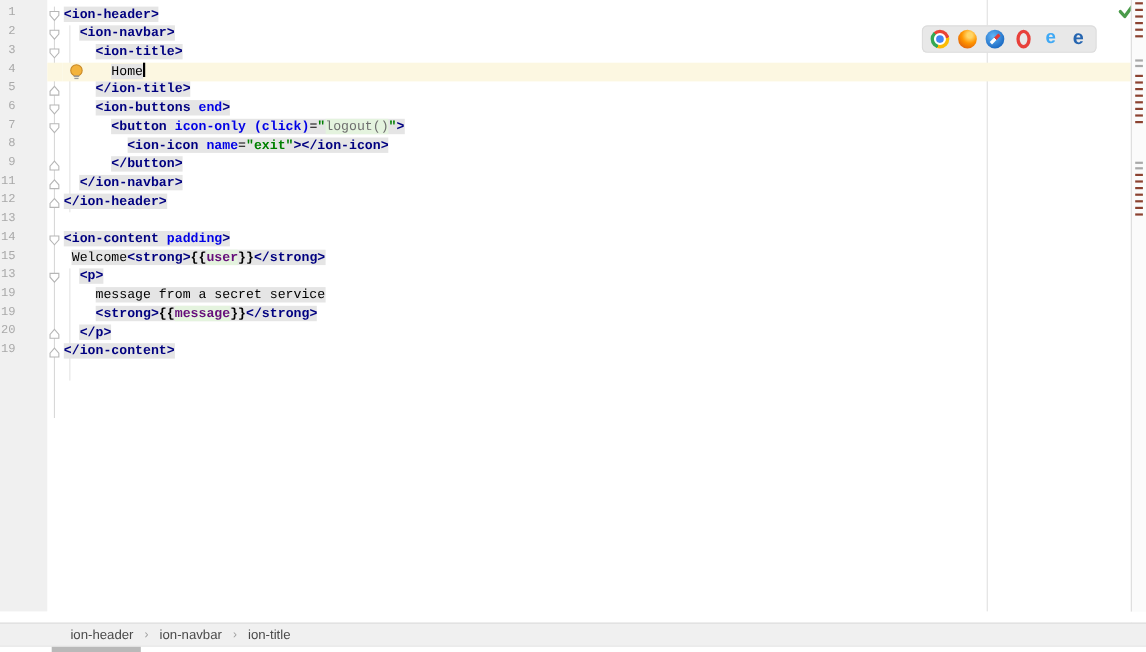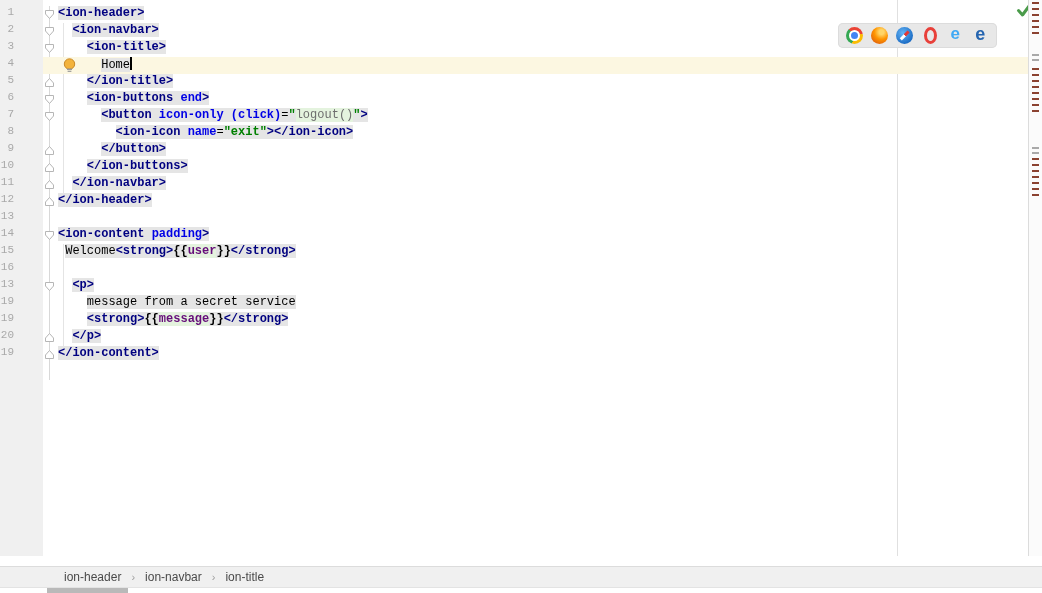--- a/index.html
+++ b/index.html
@@ -170,30 +170,20 @@
           <span class="num">9</span>
           <span class="gpad"></span>
           <span class="fold">
             <svg width="11" height="11" viewBox="0 0 11 11">
               <path d="M1.5,9.5 h8 v-3.5 l-4,-4.5 l-4,4.5 z" fill="#fff" stroke="#b6b6b6"></path>
             </svg>
           </span>
           <span class="code">      <span class="toks"><span class="seg-tag">&lt;/button&gt;</span></span></span>
         </div>
         <div class="line">
-          <span class="num">10</span>
-          <span class="gpad"></span>
-          <span class="fold">
-            <svg width="11" height="11" viewBox="0 0 11 11">
-              <path d="M1.5,9.5 h8 v-3.5 l-4,-4.5 l-4,4.5 z" fill="#fff" stroke="#b6b6b6"></path>
-            </svg>
-          </span>
-          <span class="code">    <span class="toks"><span class="seg-tag">&lt;/ion-buttons&gt;</span></span></span>
-        </div>
-        <div class="line">
           <span class="num">11</span>
           <span class="gpad"></span>
           <span class="fold">
             <svg width="11" height="11" viewBox="0 0 11 11">
               <path d="M1.5,9.5 h8 v-3.5 l-4,-4.5 l-4,4.5 z" fill="#fff" stroke="#b6b6b6"></path>
             </svg>
           </span>
           <span class="code">  <span class="toks"><span class="seg-tag">&lt;/ion-navbar&gt;</span></span></span>
         </div>
         <div class="line">
@@ -220,26 +210,20 @@
               <path d="M1.5,1.5 h8 v3.5 l-4,4.5 l-4,-4.5 z" fill="#fff" stroke="#b6b6b6"></path>
             </svg>
           </span>
           <span class="code"><span class="toks"><span class="seg-tag">&lt;ion-content </span><span class="seg-attr">padding</span><span class="seg-tag">&gt;</span></span></span>
         </div>
         <div class="line">
           <span class="num">15</span>
           <span class="gpad"></span>
           <span class="fold"></span>
           <span class="code"> <span class="toks"><span class="seg-text">Welcome</span><span class="seg-tag">&lt;strong&gt;</span><span class="seg-brace">{{</span><span class="seg-var">user</span><span class="seg-brace">}}</span><span class="seg-tag">&lt;/strong&gt;</span></span></span>
-        </div>
-        <div class="line">
-          <span class="num">16</span>
-          <span class="gpad"></span>
-          <span class="fold"></span>
-          <span class="code"></span>
         </div>
         <div class="line">
           <span class="num">13</span>
           <span class="gpad"></span>
           <span class="fold">
             <svg width="11" height="11" viewBox="0 0 11 11">
               <path d="M1.5,1.5 h8 v3.5 l-4,4.5 l-4,-4.5 z" fill="#fff" stroke="#b6b6b6"></path>
             </svg>
           </span>
           <span class="code">  <span class="toks"><span class="seg-tag">&lt;p&gt;</span></span></span>

